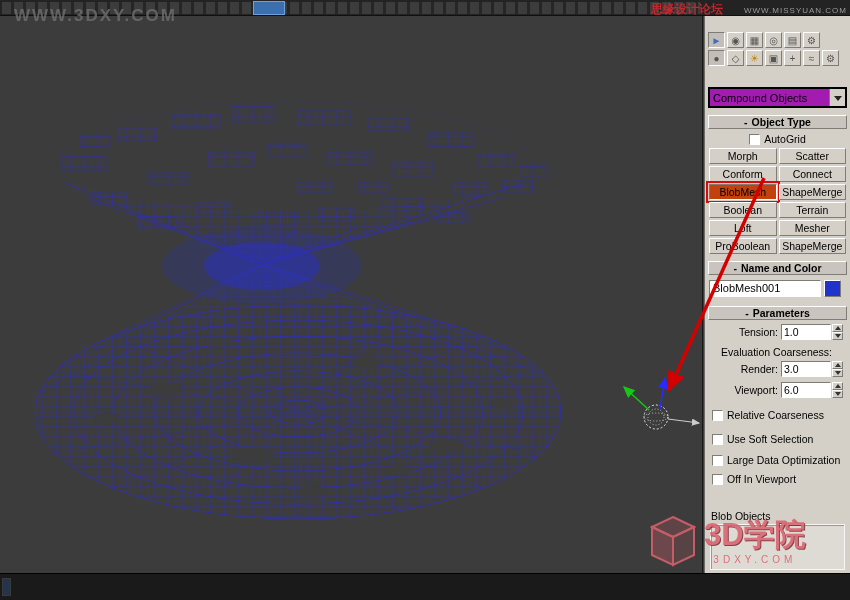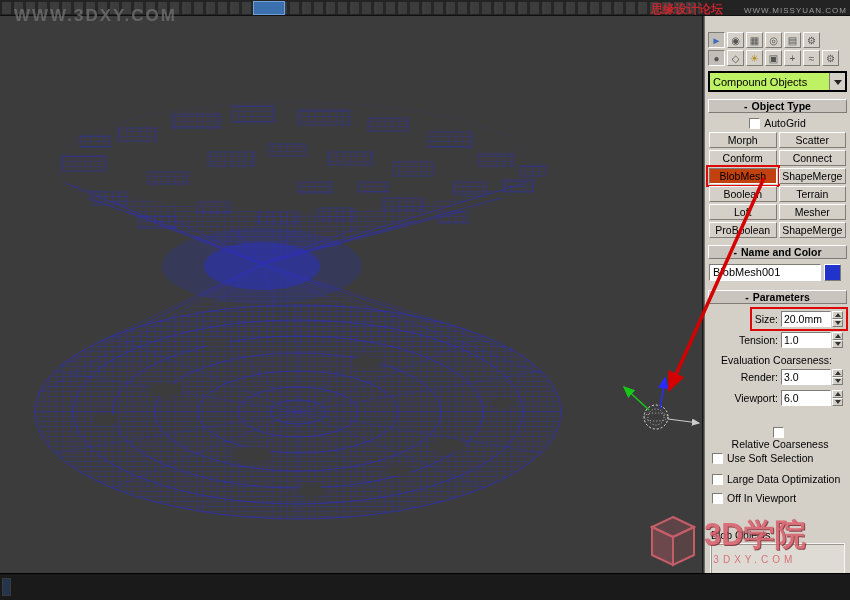--- a/index.html
+++ b/index.html
@@ -40,21 +40,21 @@
   
   .panel { position:absolute; left:704px; top:16px; width:146px; height:557px; background:#d4d0c8;
            border-left:1px solid #6f6d68; padding:0 2px; overflow:hidden; font-size:11px; color:#000; }
   .iconrow { display:flex; gap:2px; margin:2px 1px 0; }
   .iconrow:first-child { margin-top:16px; }
   .icbtn { width:17px; height:16px; background:#d4d0c8; border:1px solid; border-color:#fff #7e7c76 #7e7c76 #fff;
            display:flex; align-items:center; justify-content:center; font-size:10px; color:#555; }
   .icbtn.pressed { border-color:#7e7c76 #fff #fff #7e7c76; background:#c3bfb8; }
   .icbtn .g-create { color:#3f6fbb; } .icbtn .g-lights { color:#b8860b; }
 
-  .dropdown { margin:5px 1px 0; height:21px; border:2px solid #000; background:#bef264; display:flex; align-items:center; }
+  .dropdown { margin:21px 1px 0; height:21px; border:2px solid #000; background:#a21caf; display:flex; align-items:center; }
   .dropdown .val { flex:1; padding-left:3px; font-size:11px; white-space:nowrap; overflow:hidden; }
   .dropdown .ddbtn { width:16px; height:100%; background:#d4d0c8; border-left:1px solid #7e7c76;
                      display:flex; align-items:center; justify-content:center; }
   .dropdown .ddbtn::after { content:""; border:4px solid transparent; border-top:5px solid #222; margin-top:5px; }
 
   .rollout { margin:7px 1px 0; height:14px; background:#c9c5be; border:1px solid;
              border-color:#fff #7e7c76 #7e7c76 #fff; display:flex; align-items:center; justify-content:center;
              gap:4px; font-size:10.5px; font-weight:bold; }
   .rollout .minus { font-weight:bold; }
 
@@ -82,21 +82,21 @@
           font-size:10.5px; padding:1px 2px; }
   .spin { display:inline-flex; flex-direction:column; margin-left:1px; }
   .spin i { width:11px; height:8px; background:#d4d0c8; border:1px solid; border-color:#fff #7e7c76 #7e7c76 #fff;
             display:flex; align-items:center; justify-content:center; }
   .spin i::after { content:""; border:3px solid transparent; }
   .spin .su::after { border-bottom:4px solid #333; margin-top:-3px; }
   .spin .sd::after { border-top:4px solid #333; margin-bottom:-3px; }
 
   .evalhead { margin-top:5px; font-size:10.5px; text-align:right; padding-right:16px; }
   .crow { display:flex; align-items:center; padding-left:5px; font-size:10.5px; height:14px; }
-  .crow.m6 { margin-top:20px;flex-direction:column; } .crow.m10 { margin-top:10px; } .crow.m7 { margin-top:7px; } .crow.m5 { margin-top:5px; }
+  .crow.m6 { margin-top:9px; } .crow.m10 { margin-top:10px; } .crow.m7 { margin-top:7px; } .crow.m5 { margin-top:5px; }
   .bloblabel { margin-top:24px; padding-left:4px; font-size:10.5px; }
   .blobbox { margin:2px 3px 0; height:46px; background:#dedbd5; border:1px solid #f7f6f4; box-shadow:inset 1px 1px 0 #9a978f; }
 
   .annot { position:absolute; left:0; top:0; z-index:50; pointer-events:none; }
 </style>
 </head>
 <body>
 
 <div class="stage">
 
@@ -325,32 +325,20 @@
     <div class="namerow">
       <div class="namefield">BlobMesh001</div>
       <span class="swatch"></span>
     </div>
 
     <div class="rollout" style="margin-top:9px;">
       <span class="minus">-</span>
       <span>Parameters</span>
     </div>
 
-    <div class="prow m6">
-      <span class="pwrap redbox">
-        <span class="plabel">Size:</span>
-        <span class="pfield">
-          <span class="pval">20.0mm</span>
-          <span class="spin">
-              <i class="su"></i>
-              <i class="sd"></i>
-            </span>
-        </span>
-      </span>
-    </div>
 
     <div class="prow m3">
       <span class="pwrap">
         <span class="plabel">Tension:</span>
         <span class="pfield">
           <span class="pval">1.0</span>
           <span class="spin">
               <i class="su"></i>
               <i class="sd"></i>
             </span>

